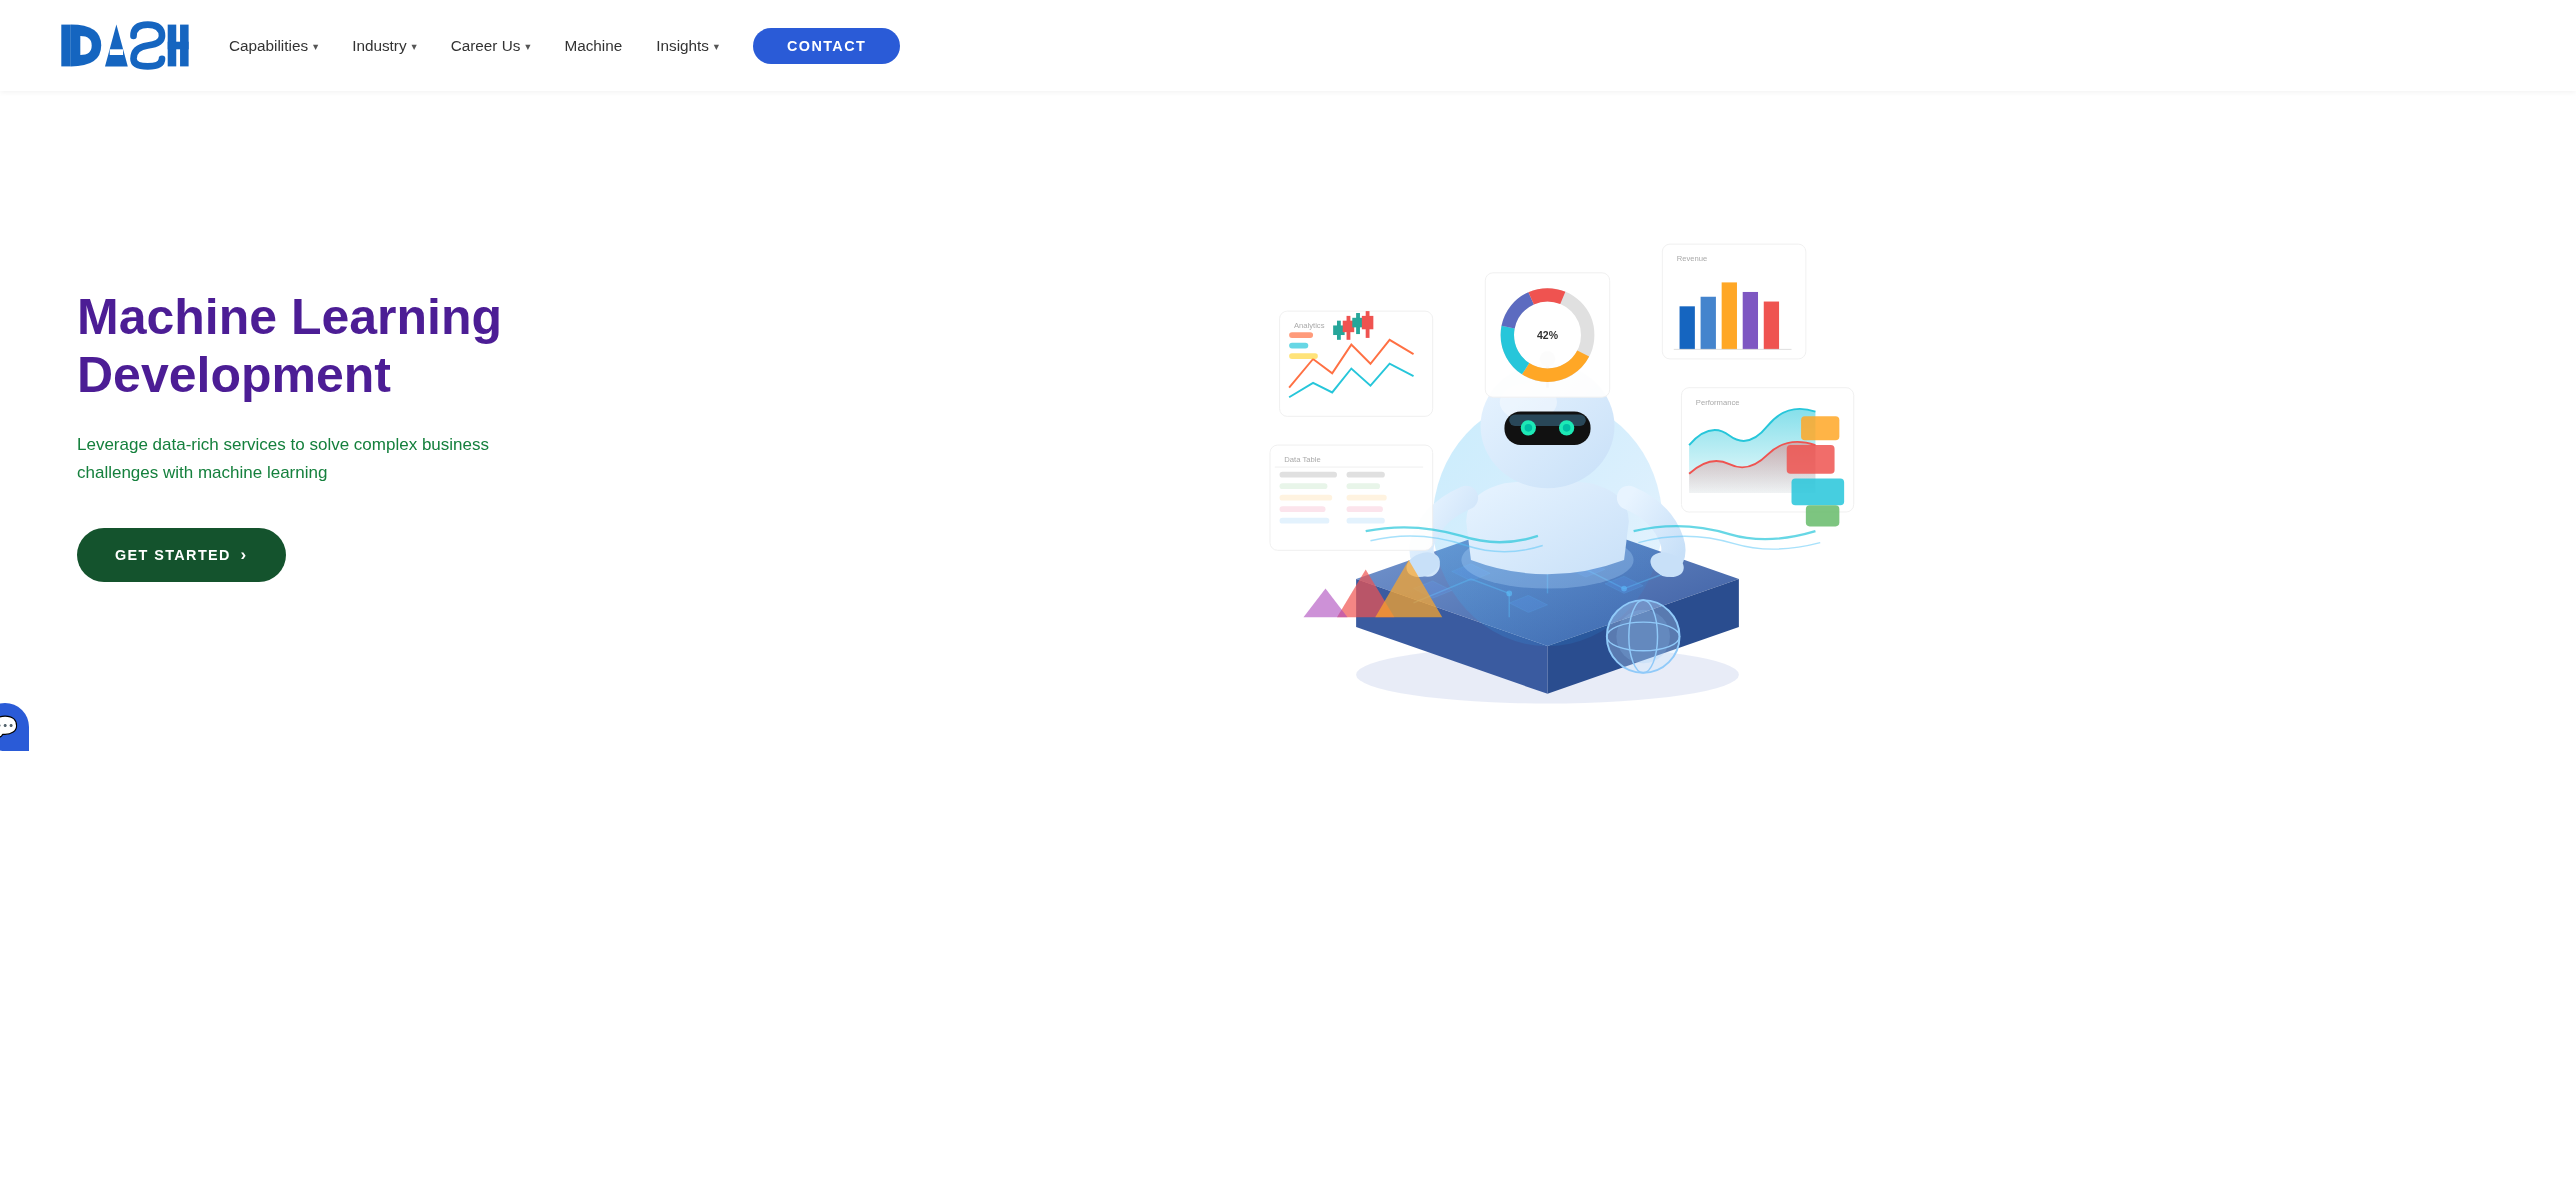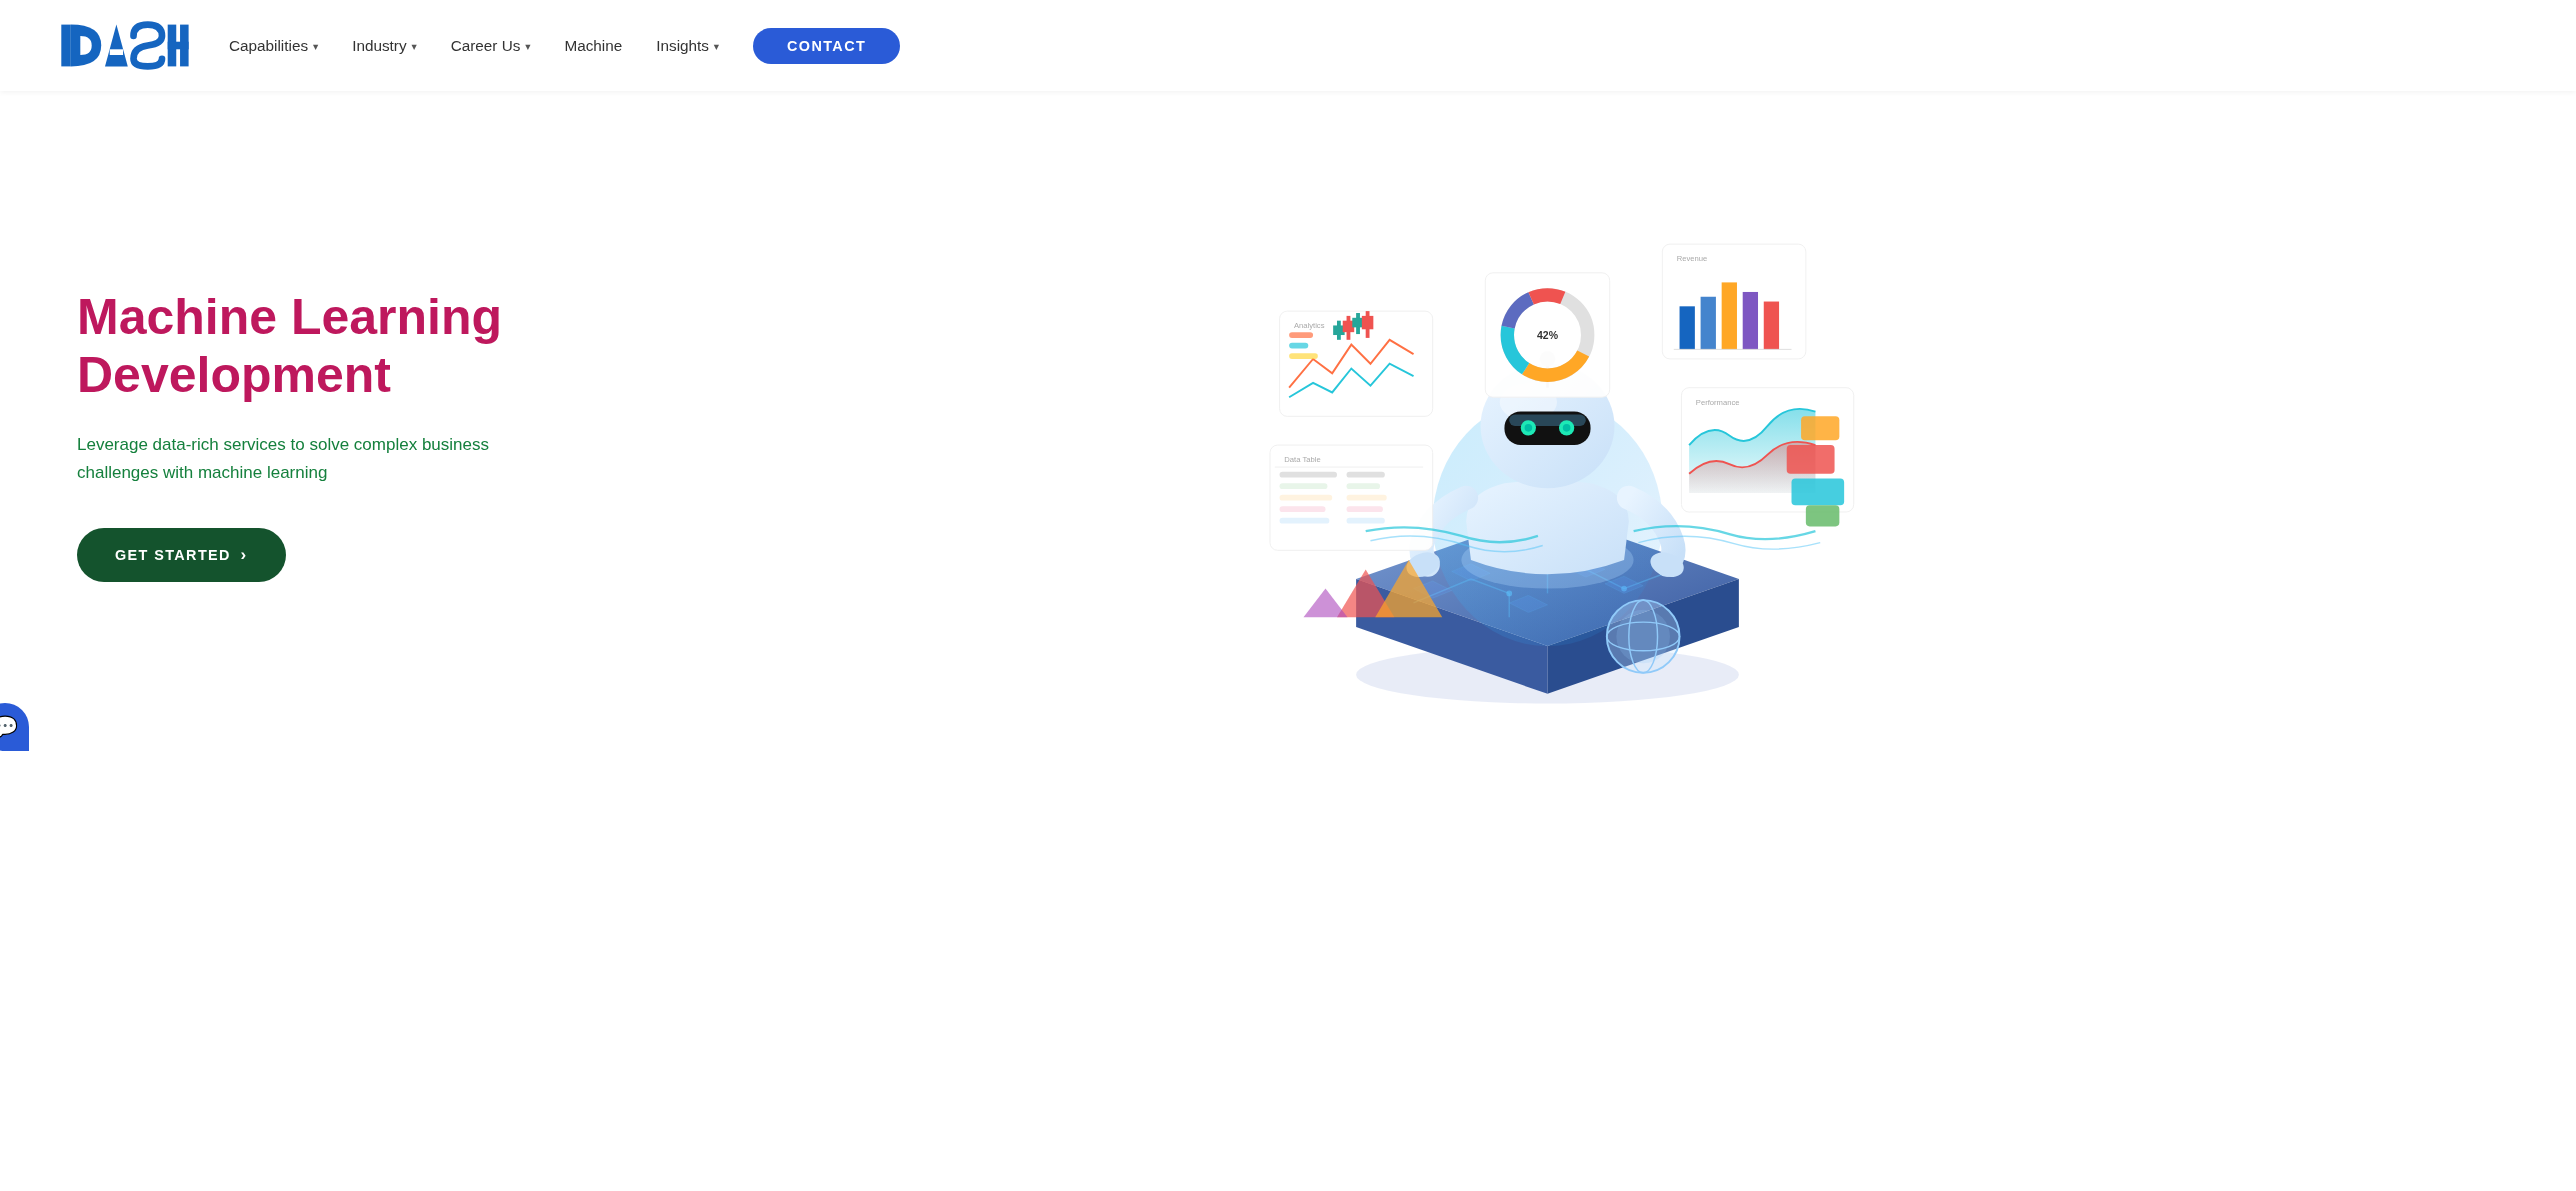--- a/index.html
+++ b/index.html
@@ -83,21 +83,21 @@
     }
 
     .hero-text {
       max-width: 498px;
       flex-shrink: 0;
     }
 
     .hero-title {
       font-size: 50px;
       font-weight: 800;
-      color: #be185d;
+      color: #4c1d95;
       line-height: 1.15;
       margin-bottom: 27px;
     }
 
     .hero-subtitle {
       font-size: 17px;
       color: #15803d;
       line-height: 1.6;
       margin-bottom: 42px;
       max-width: 441px;

